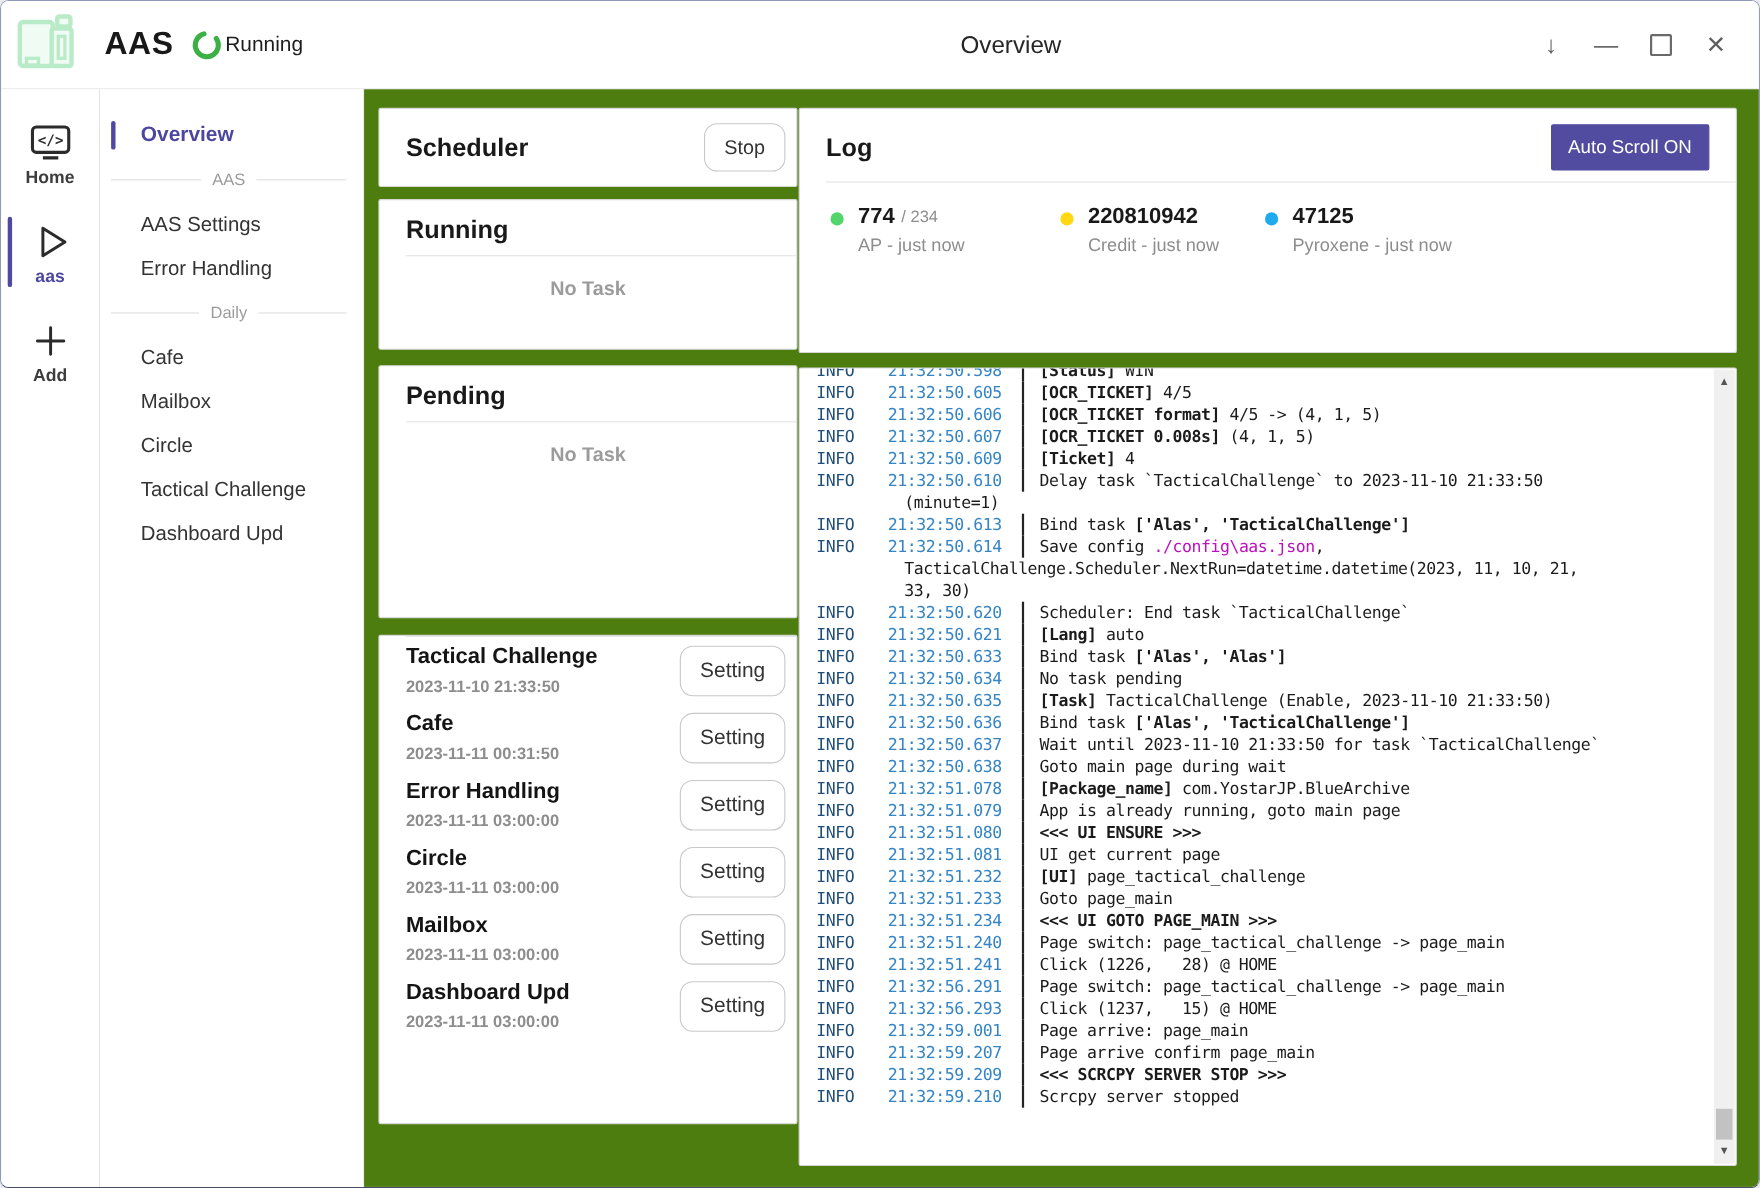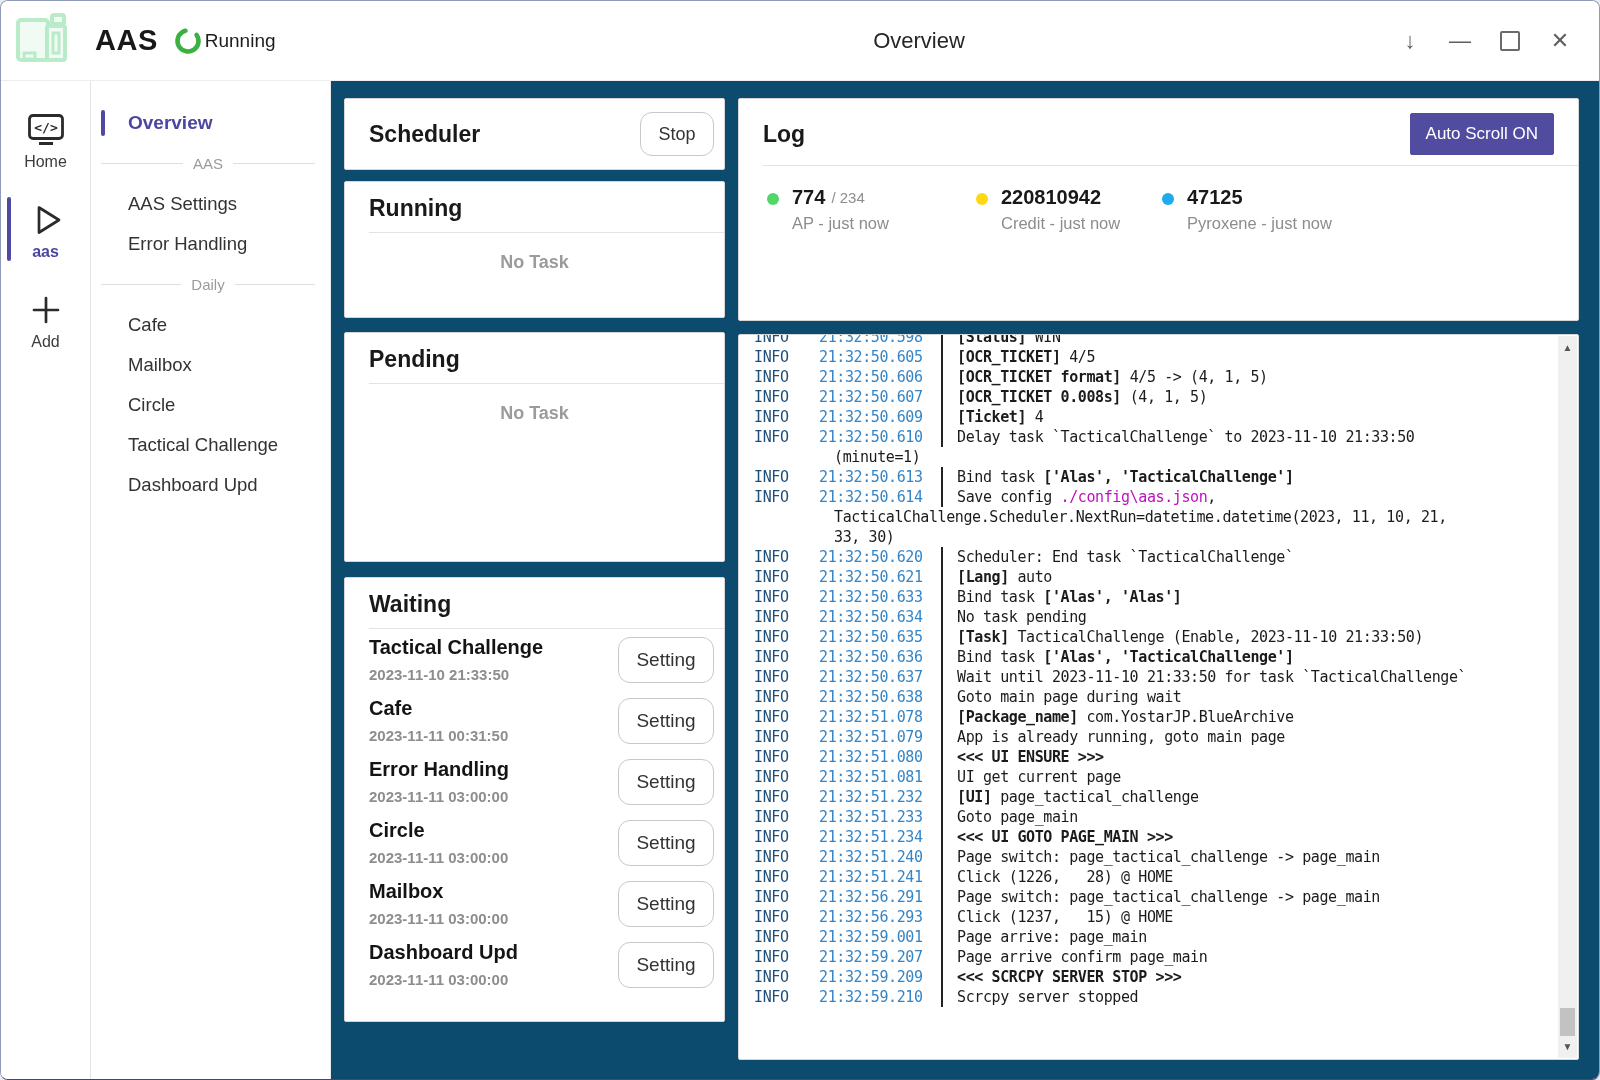--- a/index.html
+++ b/index.html
@@ -20,33 +20,33 @@
   .win-btn{width:50px;height:80px;display:flex;align-items:center;justify-content:center;
     color:#5f5f5f;font-size:22px;cursor:default;background:none;border:none;font-family:inherit;}
   .win-btn .max-box{width:20px;height:20px;border:2px solid #6a6a6a;border-radius:2px;}
   
   .body-row{display:flex;height:998px;}
   .rail{width:90px;flex:0 0 auto;border-right:1px solid #e3e3e3;background:#fff;
     display:flex;flex-direction:column;align-items:center;padding-top:20px;}
   .rail-item{position:relative;width:100%;display:flex;flex-direction:column;align-items:center;
     padding:8px 0 6px;margin-bottom:14px;cursor:pointer;}
   .rail-icon{height:42px;display:flex;align-items:center;justify-content:center;}
-  .rail-label{font-size:16px;color:#3c3c3c;margin-top:2px;}
+  .rail-label{font-size:16px;color:#3c3c3c;margin-top:2px;font-weight:bold;}
   .rail-item.active .rail-label{color:#4c46a0;font-weight:700;}
   .rail-item.active::before{content:"";position:absolute;left:6px;top:6px;bottom:6px;width:4px;
     border-radius:2px;background:#4f49a1;}
   .sidebar{width:240px;flex:0 0 auto;border-right:1px solid #e9e9e9;background:#fff;padding-top:22px;}
   .side-link{padding:9px 15px 9px 37px;font-size:18.5px;color:#333;cursor:pointer;}
   .side-link.active{position:relative;font-size:19px;font-weight:700;color:#4c46a0;margin-bottom:6px;}
   .side-link.active::before{content:"";position:absolute;left:10px;top:7px;height:26px;width:4px;
     border-radius:2px;background:#4f49a1;}
   .side-divider{display:flex;align-items:center;margin:12px 15px 12px 10px;color:#9b9b9b;font-size:15px;}
   .side-divider .line{flex:1;height:1px;background:#dedede;}
   .side-divider .txt{padding:0 10px;}
-  main{flex:1;background:#0c4a6e;display:flex;padding:17px 20px 0 13px;gap:13px;overflow:hidden;}
+  main{flex:1;background:#4d7c0f;display:flex;padding:17px 20px 0 13px;gap:1px;overflow:hidden;}
   .col-left{width:381px;flex:0 0 auto;display:flex;flex-direction:column;}
   .col-right{flex:1;display:flex;flex-direction:column;}
   .card{background:#fff;border:1px solid #d6d6d6;border-radius:2px;}
   
   .card.scheduler{height:72px;display:flex;align-items:center;padding:0 10px 0 24px;margin-bottom:11px;}
   .card-title{font-size:23px;font-weight:700;color:#191919;}
   .btn{background:#fff;border:1px solid #c8c8c8;border-radius:12px;color:#333;font-family:inherit;cursor:pointer;}
   .stop-btn{margin-left:auto;width:74px;height:44px;font-size:18px;}
   
   .card.running{height:137px;margin-bottom:14px;}
@@ -198,21 +198,20 @@
           <div class="no-task">No Task</div>
         </div>
 
         <div class="card pending">
           <div class="card-head"><span class="card-title">Pending</span></div>
           <div class="card-divider"></div>
           <div class="no-task">No Task</div>
         </div>
 
         <div class="card waiting">
-          <div class="card-head"><span class="card-title">Waiting</span></div>
           <div class="card-divider"></div>
           <div id="task-list">
               <div class="task-row">
                 <div class="task-info">
                   <div class="task-name">Tactical Challenge</div>
                   <div class="task-date">2023-11-10 21:33:50</div>
                 </div>
                 <button class="btn setting-btn">Setting</button>
               </div>
               <div class="task-row">

